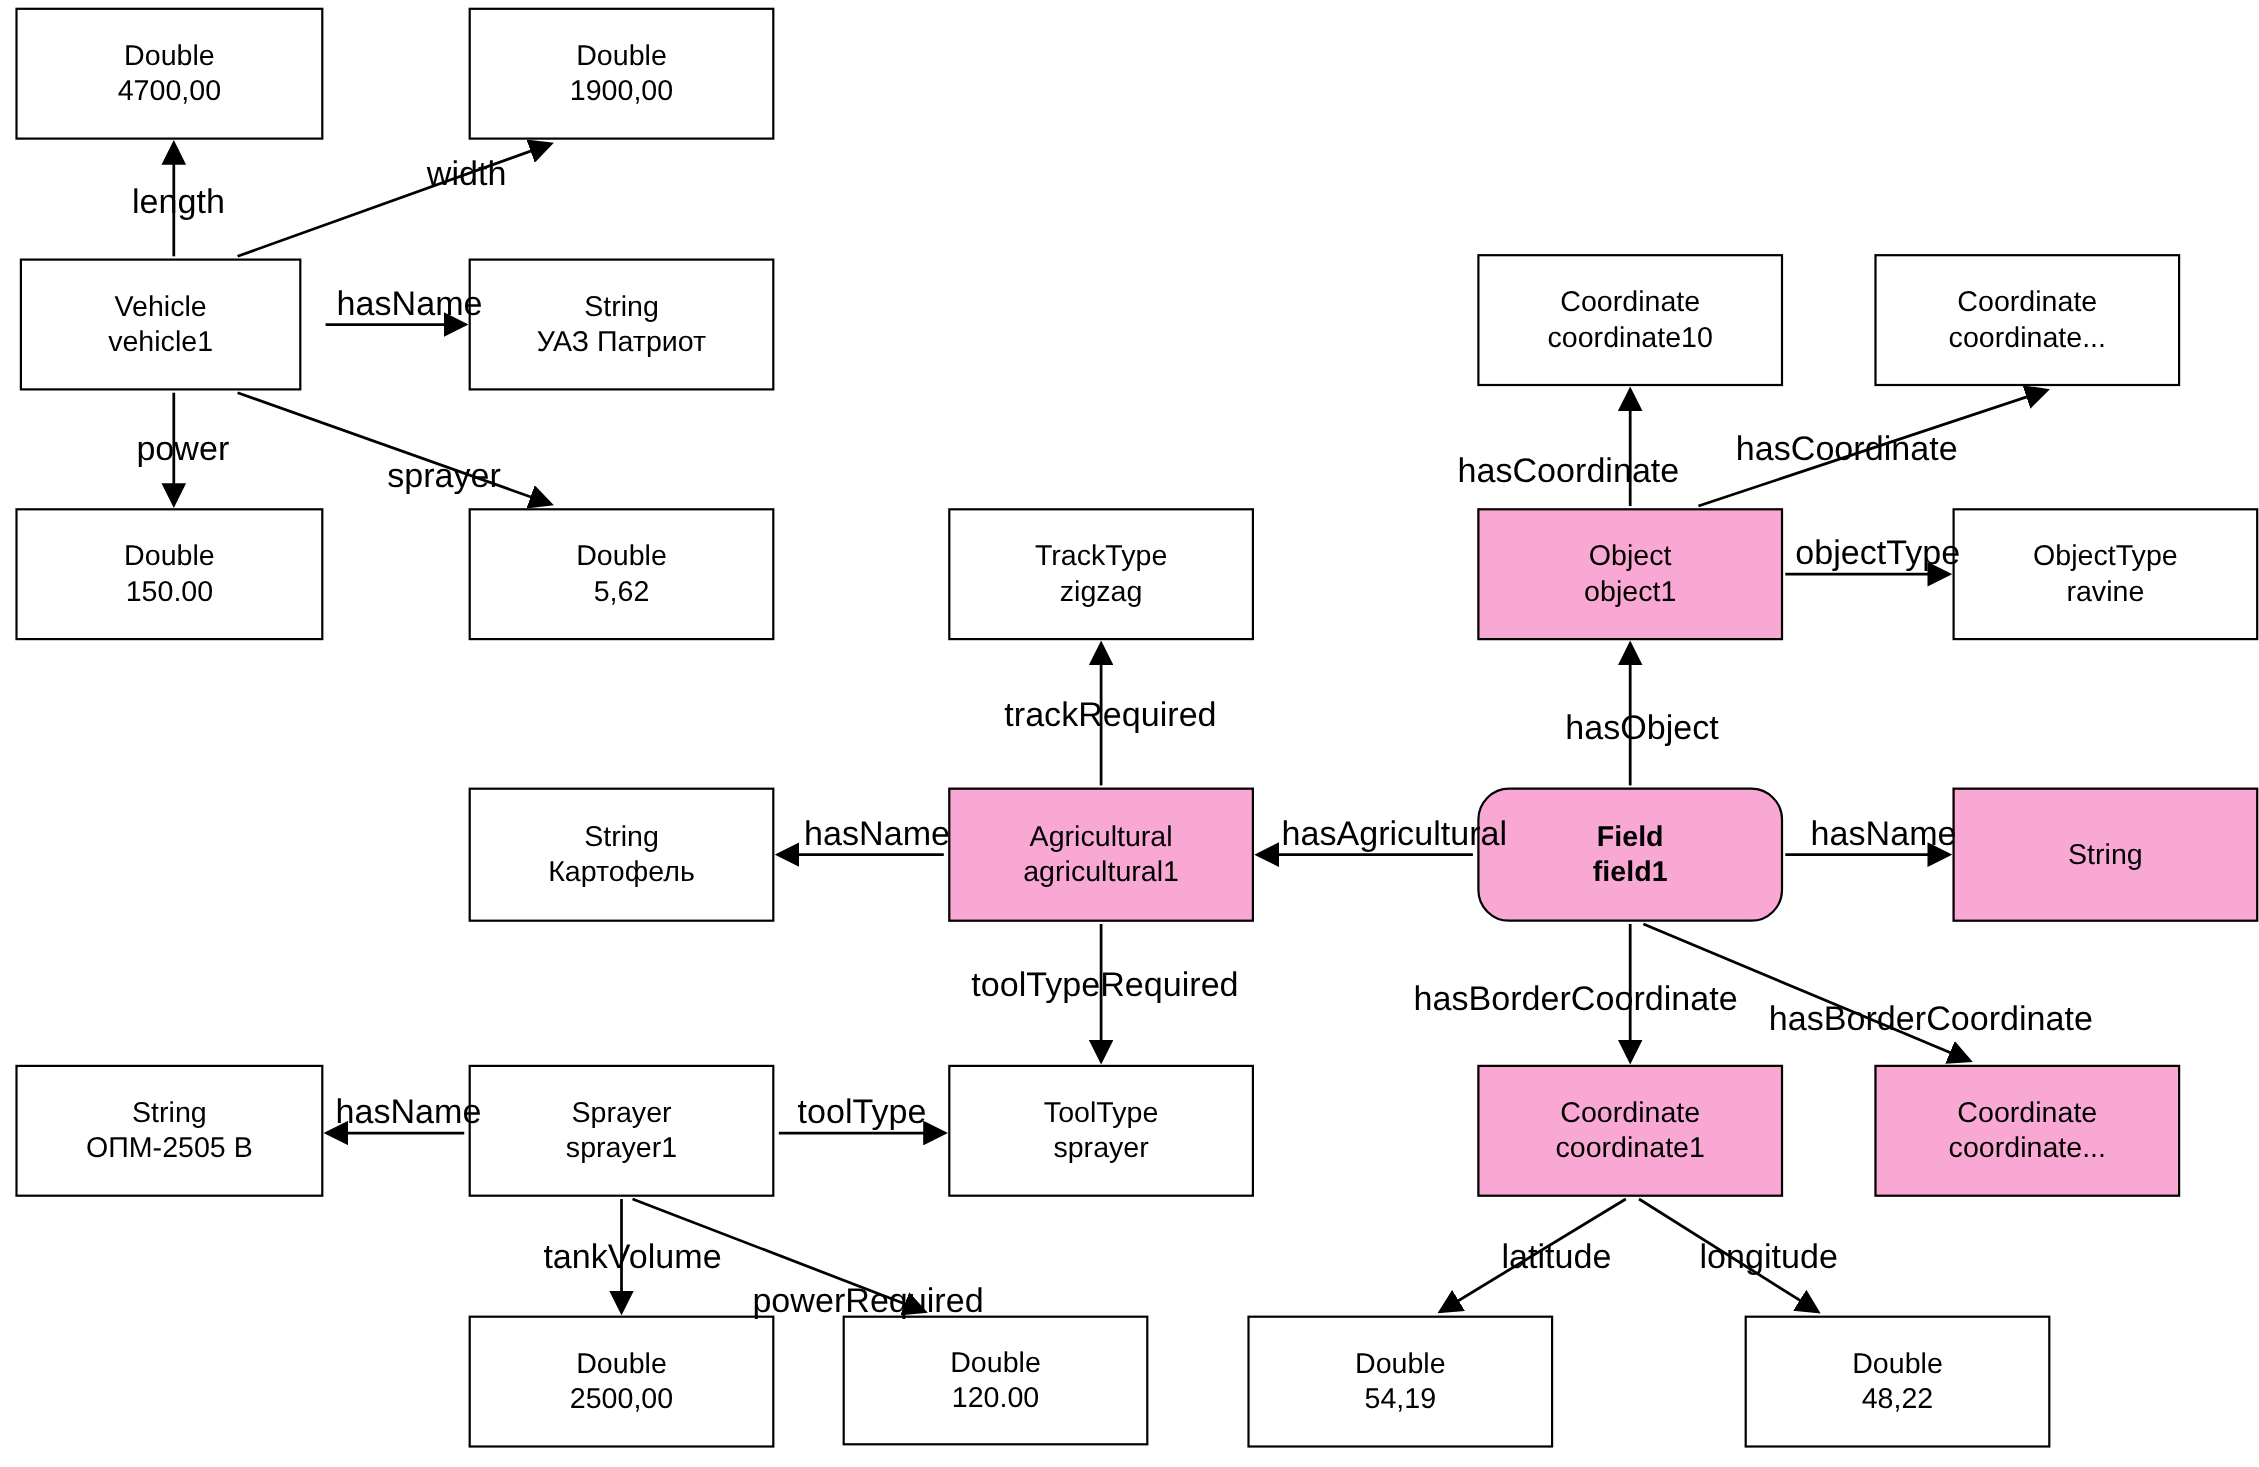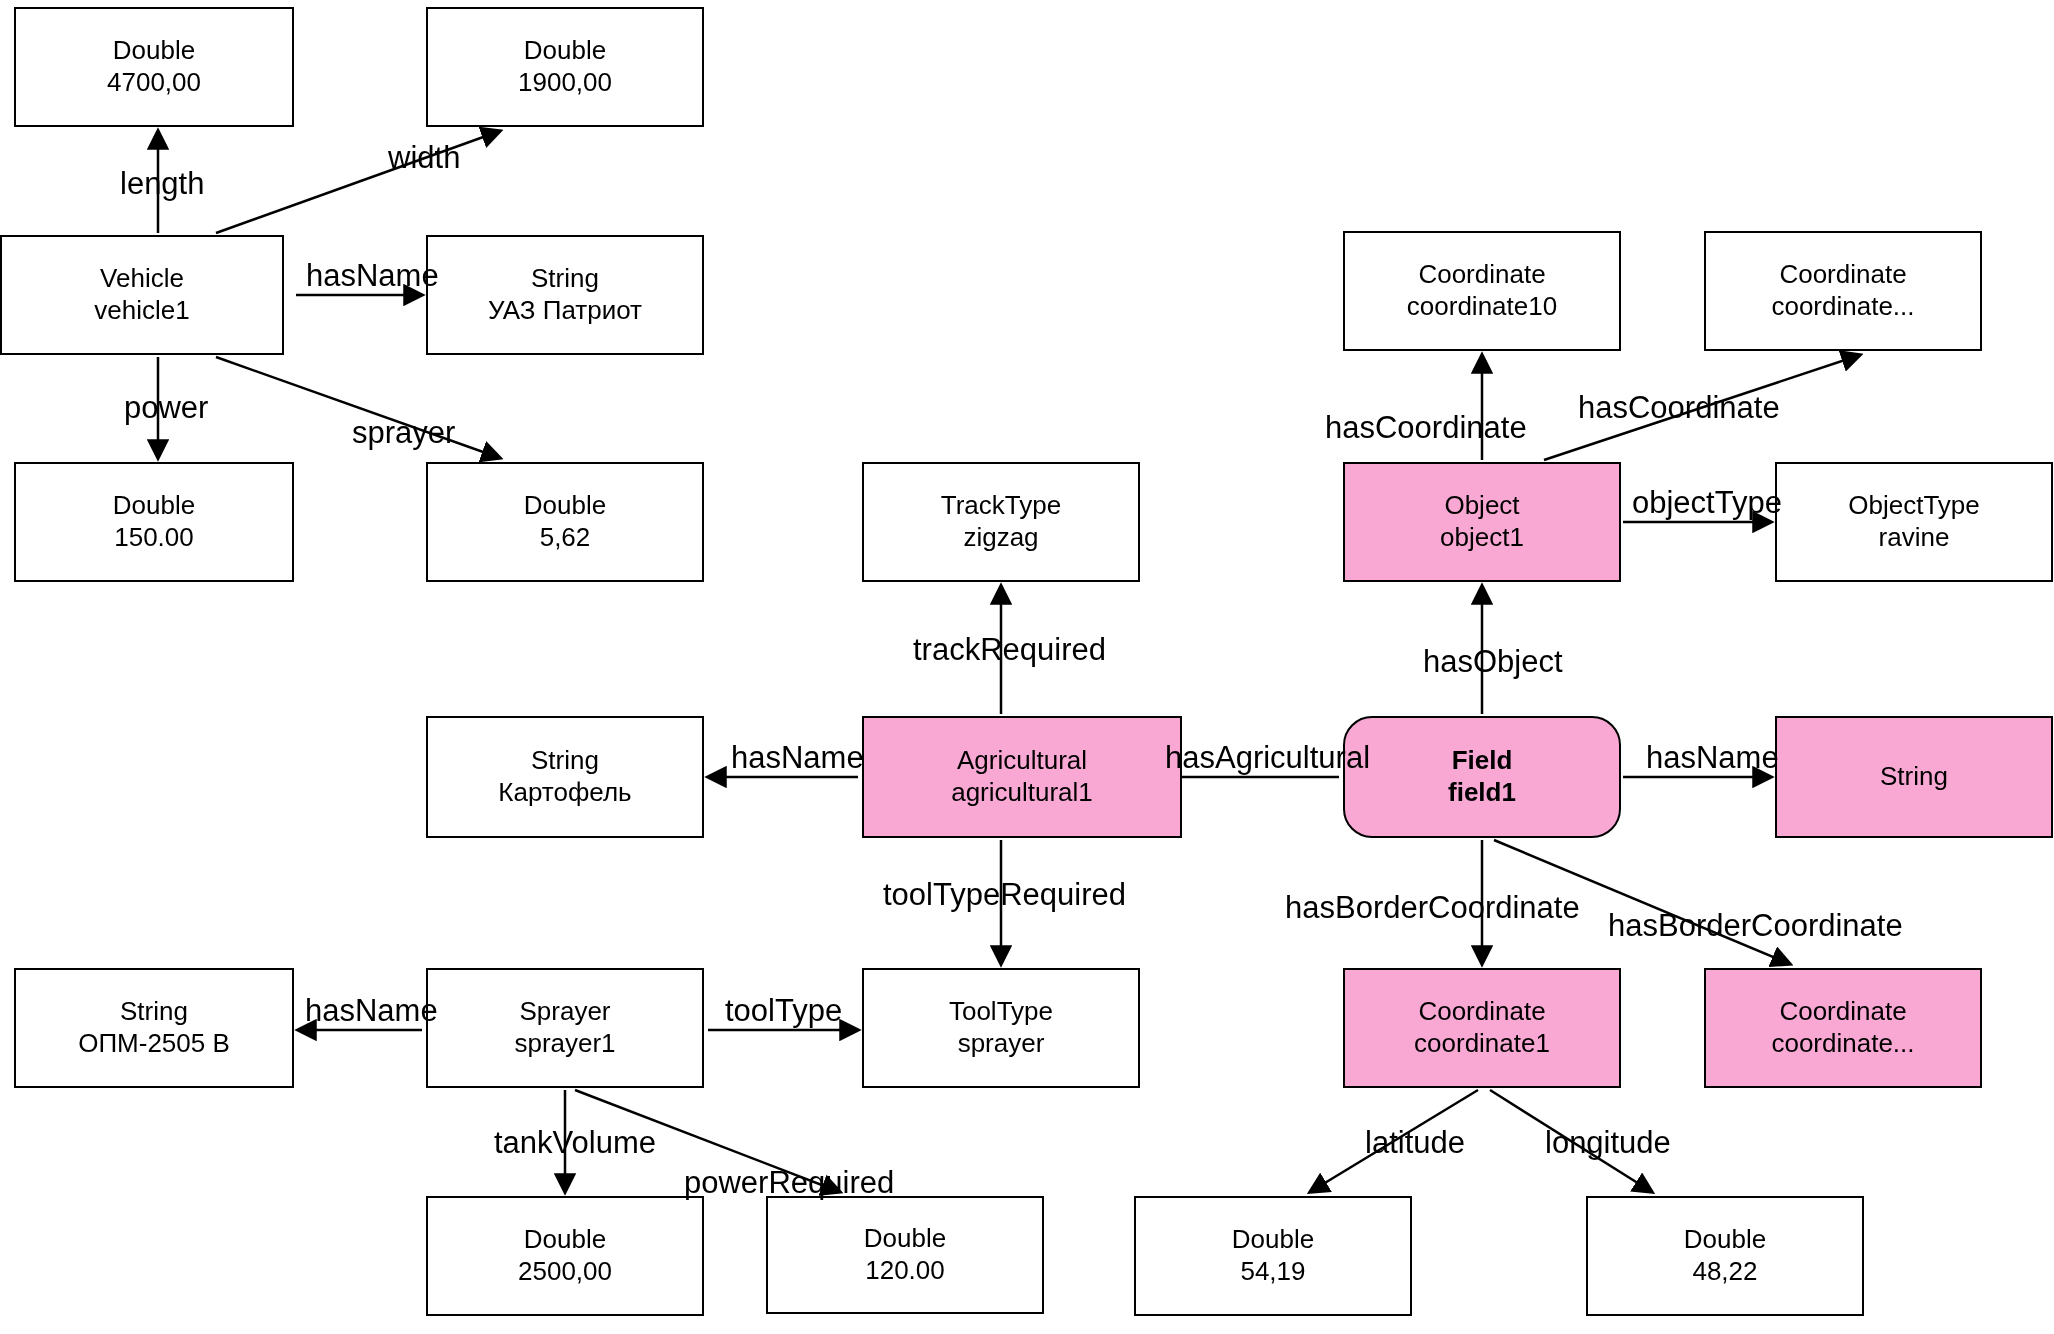--- a/index.html
+++ b/index.html
@@ -95,21 +95,21 @@
   </svg>
   <div id="node-layer">
       <div class="node" style="left: 14px; top: 7px; width: 280px; height: 120px;">
         <span class="t1">Double</span>
         <span class="t2">4700,00</span>
       </div>
       <div class="node" style="left: 426px; top: 7px; width: 278px; height: 120px;">
         <span class="t1">Double</span>
         <span class="t2">1900,00</span>
       </div>
-      <div class="node" style="left: 0; top: 235px; width: 284px; height: 120px;">
+      <div class="node" style="left: 18px; top: 235px; width: 256px; height: 120px;">
         <span class="t1">Vehicle</span>
         <span class="t2">vehicle1</span>
       </div>
       <div class="node" style="left: 426px; top: 235px; width: 278px; height: 120px;">
         <span class="t1">String</span>
         <span class="t2">УАЗ Патриот</span>
       </div>
       <div class="node" style="left: 14px; top: 462px; width: 280px; height: 120px;">
         <span class="t1">Double</span>
         <span class="t2">150.00</span>
@@ -135,21 +135,21 @@
         <span class="t2">object1</span>
       </div>
       <div class="node" style="left: 1775px; top: 462px; width: 278px; height: 120px;">
         <span class="t1">ObjectType</span>
         <span class="t2">ravine</span>
       </div>
       <div class="node" style="left: 426px; top: 716px; width: 278px; height: 122px;">
         <span class="t1">String</span>
         <span class="t2">Картофель</span>
       </div>
-      <div class="node shaded" style="left: 862px; top: 716px; width: 320px; height: 122px;">
+      <div class="node shaded" style="left: 862px; top: 716px; width: 278px; height: 122px;">
         <span class="t1">Agricultural</span>
         <span class="t2">agricultural1</span>
       </div>
       <div class="node shaded bold" style="left: 1343px; top: 716px; width: 278px; height: 122px; border-radius: 29px;">
         <span class="t1">Field</span>
         <span class="t2">field1</span>
       </div>
       <div class="node shaded" style="left: 1775px; top: 716px; width: 278px; height: 122px;">
         <span class="t1">String</span>
       </div>

